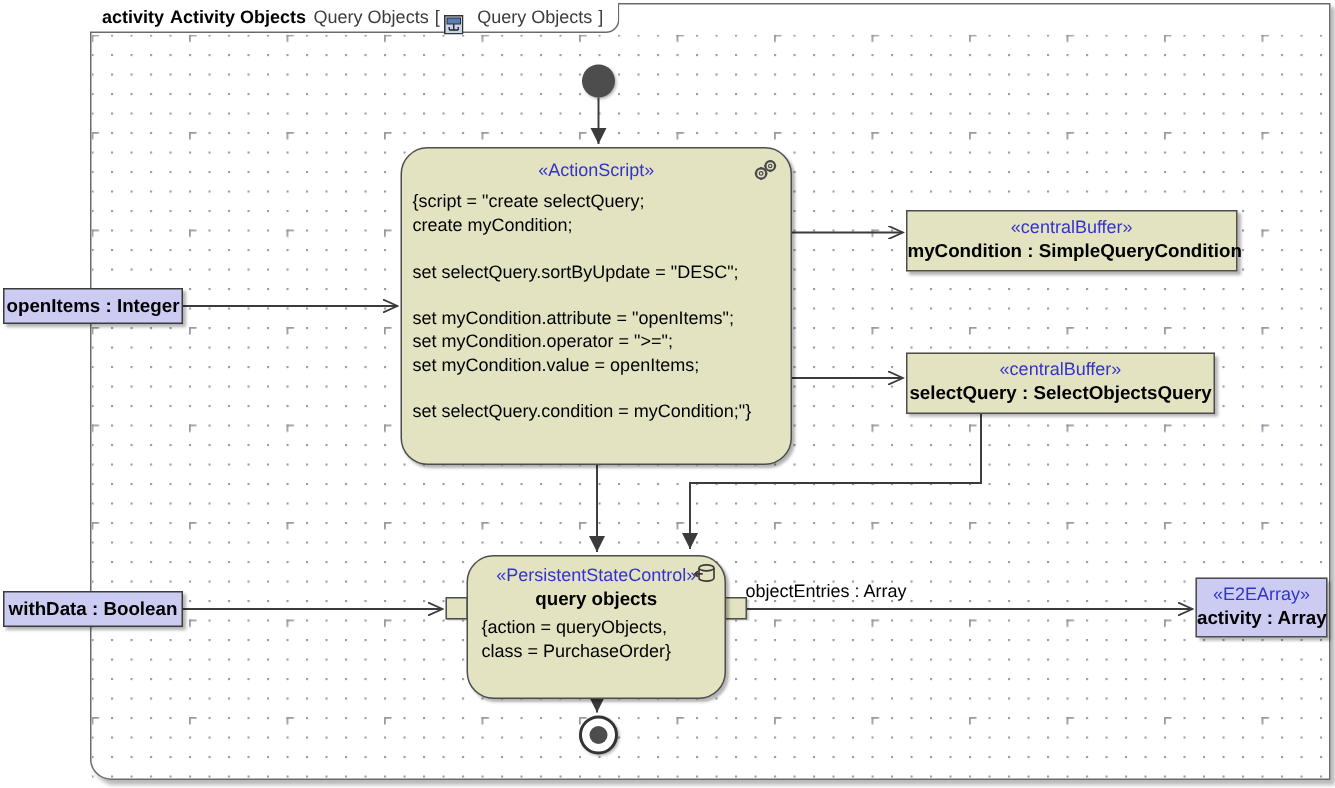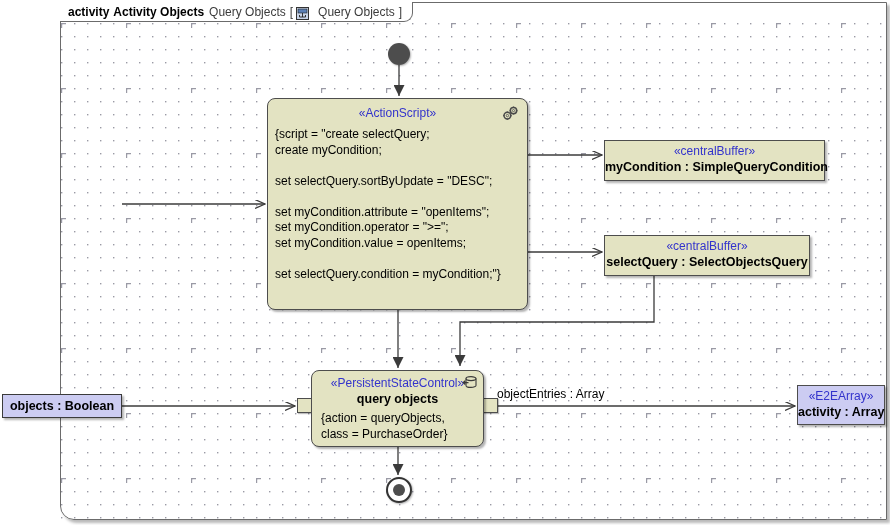--- a/index.html
+++ b/index.html
@@ -38,21 +38,21 @@
   .frame-title{
     position:absolute;
     left:60px;top:2px;
     height:20px;
     background:#ffffff;
     border:1px solid #6b6b6b;
     border-top:none;border-left:none;
     border-bottom-right-radius:9px;
     box-sizing:border-box;
     padding:0 10px 0 8px;
-    display:flex;align-items:center;
+    display:flex;align-items:flex-end;
     white-space:nowrap;
     font-size:12px;color:#000;
     line-height:20px;
   }
   .frame-title .kw{font-weight:bold;}
   .frame-title .nm{font-weight:bold;margin-left:4px;}
   .frame-title .sub{margin-left:5px;color:#3b3b3b;}
   .frame-title .brk{margin-left:4px;color:#3b3b3b;}
   .diag-icon{
     display:inline-block;width:13px;height:13px;
@@ -60,21 +60,21 @@
   }
 
   
   .node{
     position:absolute;
     box-sizing:border-box;
     background:#e3e3c2;
     border:1px solid #4d4d4d;
     box-shadow:2px 2px 2px rgba(0,0,0,0.30);
   }
-  .node.round{border-radius:8px;}
+  .node.round{border-radius:18px;}
   .stereo{
     color:#3333cc;
     font-size:12px;
     text-align:center;
     line-height:15px;
     white-space:nowrap;
   }
   .nname{
     font-weight:bold;
     font-size:12.5px;
@@ -96,21 +96,21 @@
   }
   #action-script .nbody{padding-left:7px;padding-top:6px;}
 
   
   .buffer{padding-top:3px;}
   #buffer-mycondition{left:604px;top:140px;width:221px;height:41px;}
   #buffer-selectquery{left:604px;top:235px;width:206px;height:41px;}
 
   
   #query-objects{
-    left:311px;top:370px;width:173px;height:77px;
+    left:311px;top:370px;width:173px;height:96px;
     padding-top:5px;
   }
   #query-objects .nbody{padding-left:9px;padding-top:4px;}
 
   
   .pin-box{
     position:absolute;box-sizing:border-box;
     background:#ccccf2;
     border:1px solid #3b3b3b;
     box-shadow:2px 2px 2px rgba(0,0,0,0.30);
@@ -293,21 +293,22 @@
       <svg width="16" height="15" viewBox="0 0 16 15" xmlns="http://www.w3.org/2000/svg">
         <g fill="none" stroke="#3a3a3a" stroke-width="1.1">
           <ellipse cx="9" cy="3.6" rx="5" ry="2"></ellipse>
           <path d="M4 3.6 V10.4 C4 11.5 6.2 12.4 9 12.4 C11.8 12.4 14 11.5 14 10.4 V3.6"></path>
         </g>
         <path d="M6.5 7.6 H1.4 M3.3 5.7 L1.2 7.6 L3.3 9.5" fill="none" stroke="#3a3a3a" stroke-width="1.2"></path>
       </svg>
     </span>
   </div>
 
-  <div class="pin-box" id="pin-withdata">objects : Boolean</div>
+  <div class="pin-box" id="pin-openitems">openItems : Integer</div>
+  <div class="pin-box" id="pin-withdata">withData : Boolean</div>
 
   <div class="node" id="node-entries">
     <div class="stereo">«E2EArray»</div>
     <div class="nname">activity : Array</div>
   </div>
 
   <div class="edge-label" id="label-objectentries">objectEntries : Array</div>
 
   <div id="final-node">
       <i></i>

